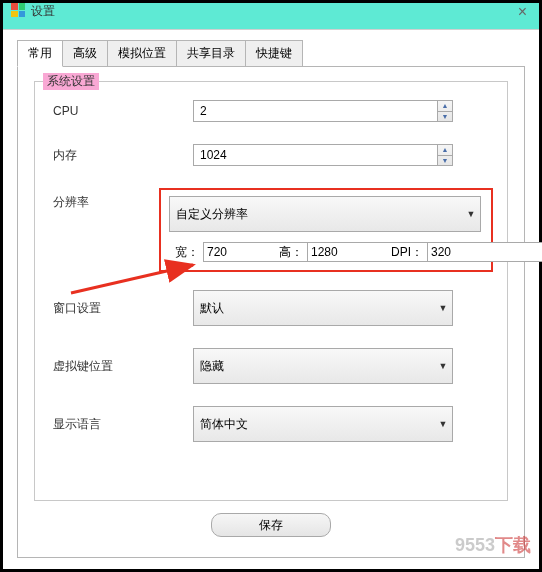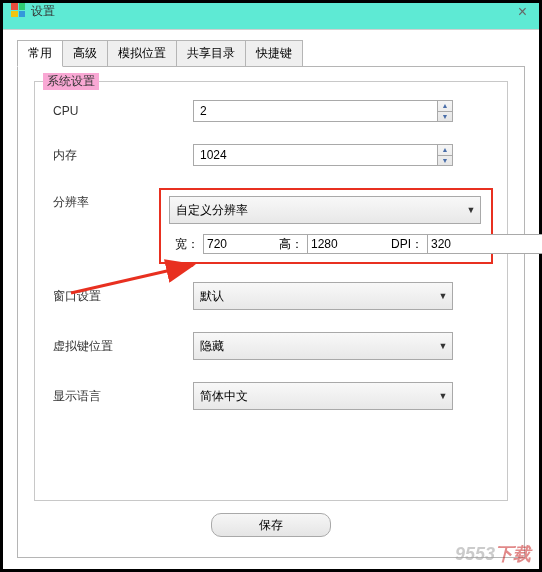--- a/index.html
+++ b/index.html
@@ -27,38 +27,38 @@
 .row { display: flex; align-items: center; margin-bottom: 22px; padding-left: 4px;}
 .row-label { width: 140px; font-size: 12px; color: #333; }
 .row-control { flex: 1; }
 
 .spinner { display: flex; width: 260px; height: 22px; }
 .spinner input { flex:1; border: 1px solid #a9a9a9; border-right: none; padding: 2px 6px; font-size: 12px; background: #fff; }
 .spin-btns { width: 16px; border: 1px solid #a9a9a9; display: flex; flex-direction: column; background: linear-gradient(#f5f5f5,#e6e6e6); }
 .spin-btns div { flex:1; display:flex; align-items:center; justify-content:center; font-size:7px; color:#4a6ea9; line-height:1; cursor:pointer; }
 .spin-btns div:first-child { border-bottom: 1px solid #a9a9a9; }
 
-.select { width: 260px; height: 28px; border: 1px solid #a9a9a9; display:flex; align-items:center; background: linear-gradient(#f8f8f8,#e8e8e8); cursor:pointer; }
+.select { width: 260px; height: 36px; border: 1px solid #a9a9a9; display:flex; align-items:center; background: linear-gradient(#f8f8f8,#e8e8e8); cursor:pointer; }
 .select span { flex:1; padding: 0 6px; font-size:12px; }
 .select .arrow { width: 18px; text-align:center; font-size:9px; color:#333; }
 
 .highlight-box { border: 2px solid #e83020; padding: 6px 8px 8px 8px; }
 .highlight-box .select { width: 312px; background: linear-gradient(#f8f8f8,#e8e8e8); margin-bottom: 10px; }
 .custom-row { display:flex; align-items:center; gap: 4px; padding-left: 6px; }
 .mini-label { font-size:12px; }
 .mini-spin { display:flex; width: 56px; height:20px; }
 .mini-spin.wide { width: 64px; }
 .mini-spin input { flex:1; border:1px solid #a9a9a9; border-right:none; padding:1px 3px; font-size:12px; text-align:left;}
 .mini-spin .spin-btns { width:14px; }
 
 .arrow-annot { position:absolute; left: 64px; top: 256px; pointer-events:none; }
 
 .save-btn { width: 120px; height: 24px; margin: 12px auto 0 auto; display:flex; align-items:center; justify-content:center; border:1px solid #a9a9a9; background: linear-gradient(#f6f6f6,#e5e5e5); cursor:pointer; font-size:12px; border-radius:10px;}
 
-.watermark { position:absolute; right:8px; bottom:3px; font-family: Arial, sans-serif; font-size:18px; font-weight:bold; font-style:italic; color: rgba(160,160,160,0.55); letter-spacing:0px;}
+.watermark { position:absolute; right:8px; bottom:12px; font-family: Arial, sans-serif; font-size:18px; font-weight:bold; color: rgba(160,160,160,0.55); letter-spacing:0px;}
 .watermark .red{ color: rgba(200,40,40,0.55); }
 </style>
 </head>
 <body>
 
 <div class="window">
   <div class="titlebar">
     <div class="titlebar-icon">
         <span></span>
         <span></span>

